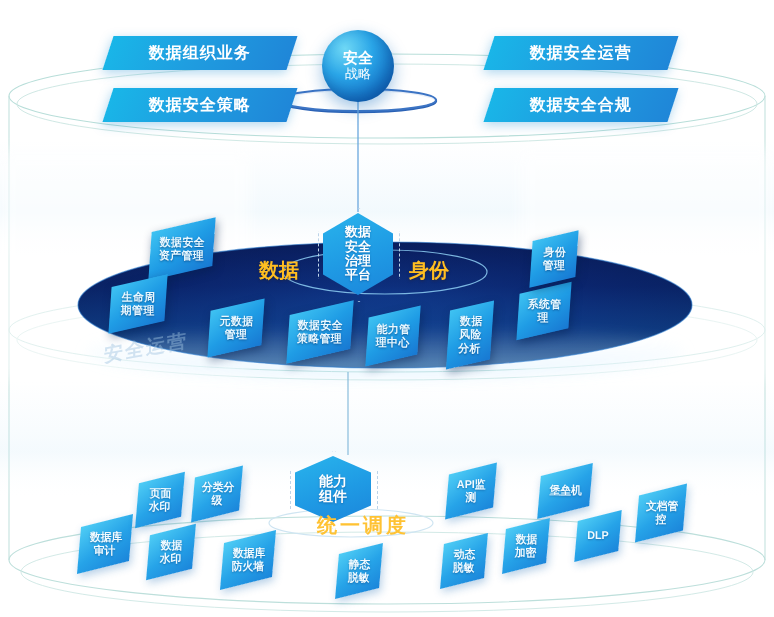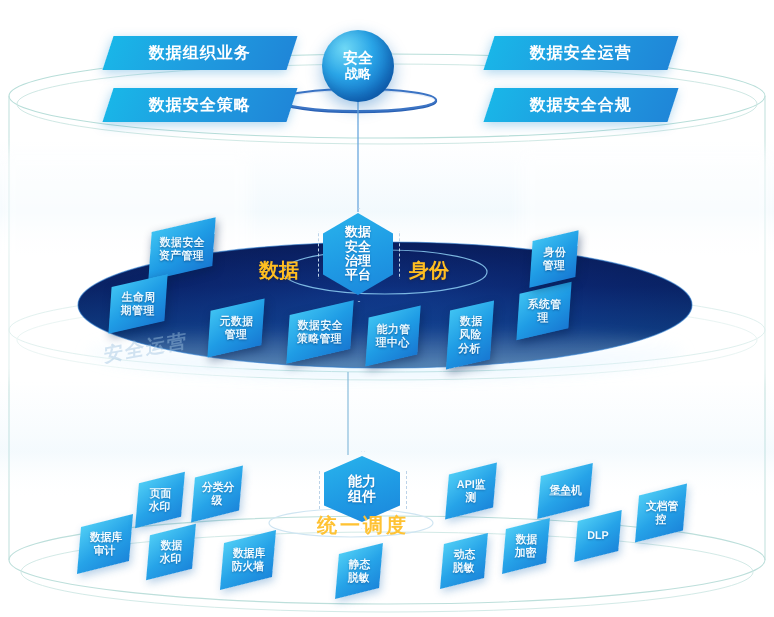--- a/index.html
+++ b/index.html
@@ -32,21 +32,21 @@
   
   .sphere{
     position:absolute;
     width:72px;height:72px;border-radius:50%;
     background:radial-gradient(circle at 32% 26%,#6fd8f5 0%,#2aa6e8 38%,#1472c8 75%,#0d57ab 100%);
     box-shadow:0 6px 16px rgba(20,110,190,.40), inset -4px -6px 14px rgba(6,50,110,.35);
     display:flex;flex-direction:column;align-items:center;justify-content:center;
     color:#fff;line-height:1.12;
   }
   .sphere .l1{font-size:15px;font-weight:bold;}
-  .sphere .l2{font-size:13px;font-weight:bold;text-align:center;}
+  .sphere .l2{font-size:13px;font-weight:normal;text-align:center;}
 
   
   .hexwrap{position:absolute;}
   .hex{
     position:absolute;left:0;top:0;
     display:flex;flex-direction:column;align-items:center;justify-content:center;
     color:#ffffff;font-weight:bold;line-height:1.1;
     background:linear-gradient(160deg,#29b4ec 0%,#1f9ae4 55%,#1b86db 100%);
     clip-path:polygon(50% 0%,100% 25%,100% 75%,50% 100%,0% 75%,0% 25%);
     text-shadow:0 1px 2px rgba(10,60,120,.45);
@@ -243,21 +243,21 @@
   <div class="mod" style="left:518px;top:288px;width:52px;height:46px;">
     <span>系统管</span>
     <span>理</span>
   </div>
 
   <div class="mod" style="left:531px;top:236px;width:46px;height:46px;">
     <span>身份</span>
     <span>管理</span>
   </div>
 
-  <div class="hexwrap" style="left:319px;top:451px;width:86px;height:76px;">
+  <div class="hexwrap" style="left:290px;top:451px;width:86px;height:76px;">
     <div class="hexdash" style="width:86px;height:76px;"></div>
     <div class="hex" style="left:5px;top:5px;width:76px;height:66px;font-size:14px;">
       <div>能力</div>
       <div>组件</div>
     </div>
   </div>
 
   <div class="schedlabel" style="left:317px;top:512px;">统一调度</div>
 
   <div class="cap" style="left:79px;top:521px;width:52px;height:46px;">

